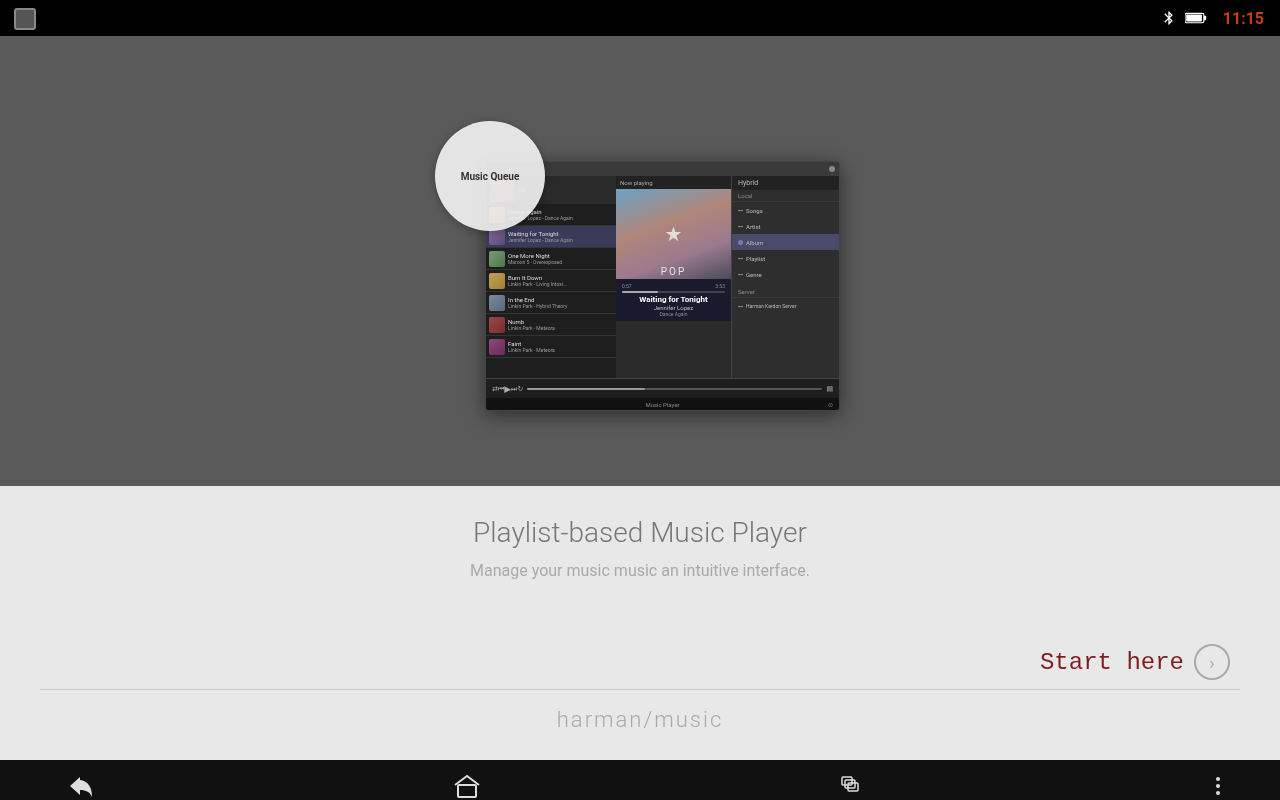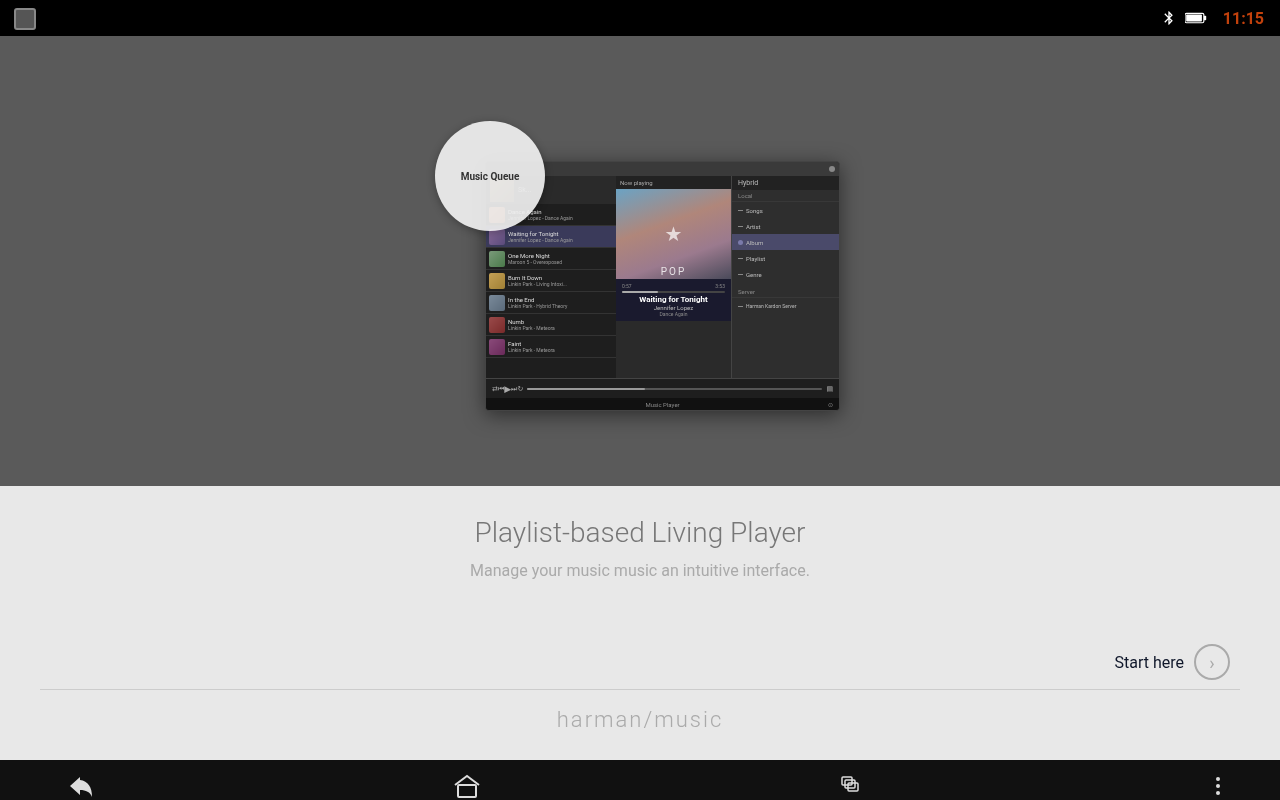--- a/index.html
+++ b/index.html
@@ -364,23 +364,24 @@
     }
 
     .start-here-row {
       display: flex;
       align-items: center;
       position: absolute;
       right: 50px;
       bottom: 80px;
     }
     .start-here-text {
-      font-size: 16px;
-      color: #0f172a;
+      font-size: 24px;
+      color: #7f1d1d;
       margin-right: 10px;
+      font-family: Liberation Mono, monospace;
     }
     .start-here-btn {
       width: 36px;
       height: 36px;
       border-radius: 50%;
       border: 2px solid #aaa;
       display: flex;
       align-items: center;
       justify-content: center;
       cursor: pointer;
@@ -617,21 +618,21 @@
         <div style="height:12px; background:#111; display:flex; align-items:center; justify-content:center;">
           <span style="font-size:6px; color:#888;">Music Player</span>
           <span style="position:absolute; right:6px; font-size:6px; color:#888;">⊙</span>
         </div>
       </div>
     </div>
   </div>
 </div>
 
 <div id="lower-section">
-  <h1 class="playlist-title">Playlist-based Living Player</h1>
+  <h1 class="playlist-title">Playlist-based Music Player</h1>
   <p class="playlist-subtitle">Manage your music music an intuitive interface.</p>
 
   <div class="start-here-row">
     <span class="start-here-text">Start here</span>
     <div class="start-here-btn">
       <span class="start-here-btn-arrow">›</span>
     </div>
   </div>
 
   <div class="divider-line"></div>

